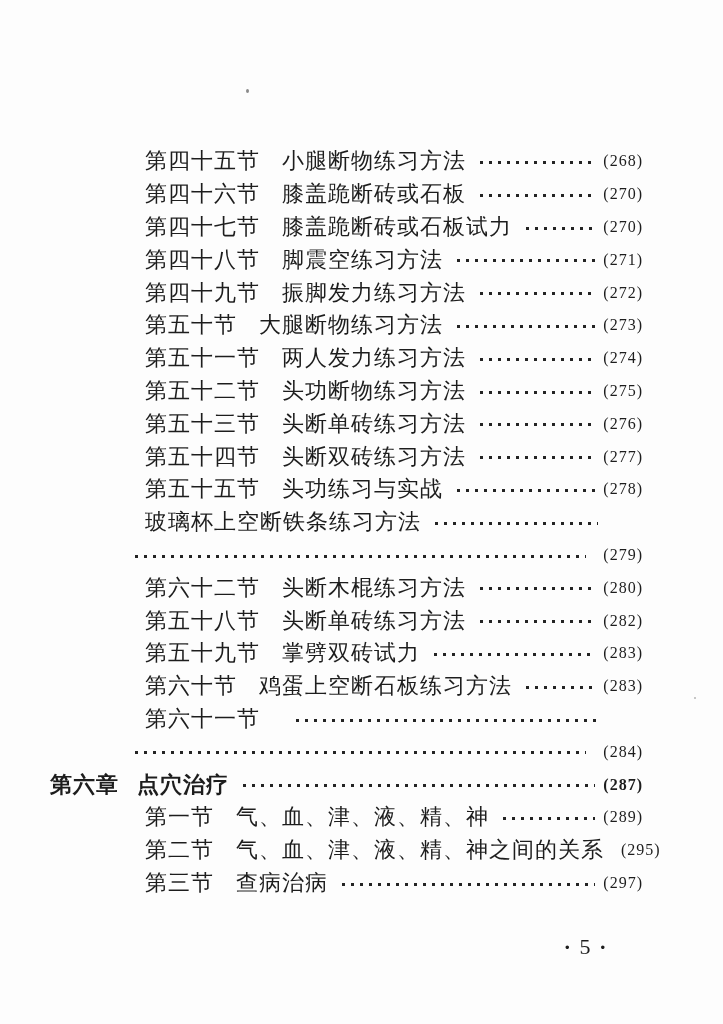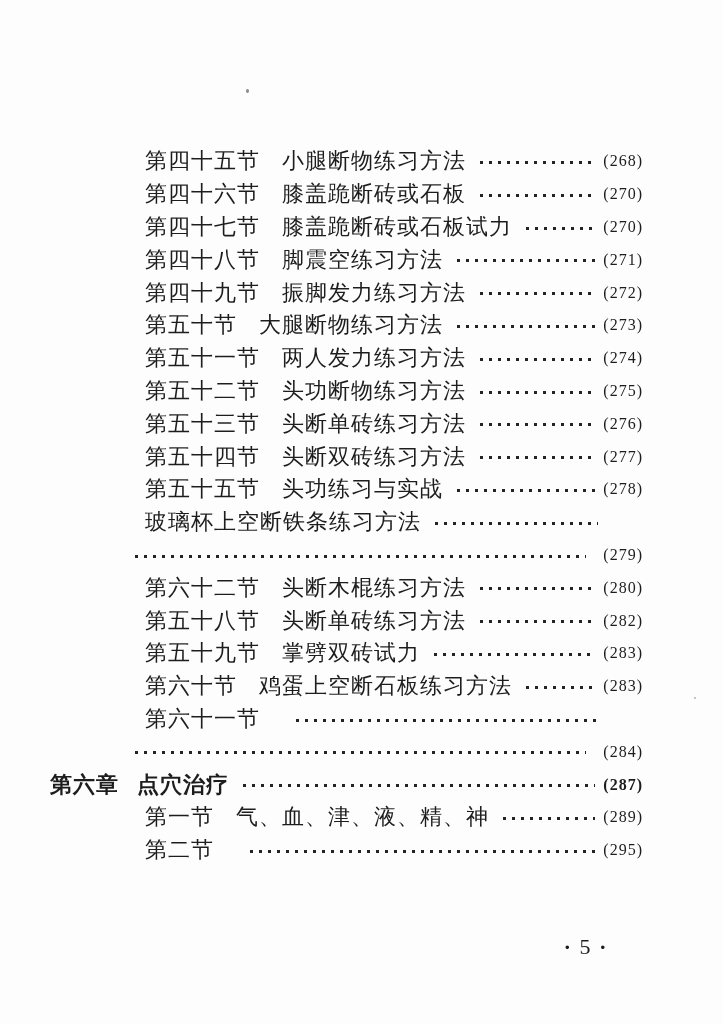--- a/index.html
+++ b/index.html
@@ -221,22 +221,29 @@
         <span class="page-num">(287)</span>
       </div>
       <div class="row section">
         <span class="label">第一节</span>
         <span class="title">气、血、津、液、精、神</span>
         <span class="leader"></span>
         <span class="page-num">(289)</span>
       </div>
       <div class="row section">
         <span class="label">第二节</span>
+        <span class="title">气、血、津、液、精、神之间的关系</span>
         <span class="leader"></span>
         <span class="page-num">(295)</span>
+      </div>
+      <div class="row section">
+        <span class="label">第三节</span>
+        <span class="title">查病治病</span>
+        <span class="leader"></span>
+        <span class="page-num">(297)</span>
       </div>
     </div>
 
   <div class="footer">
     <span class="bullet">•</span>
     <span class="num">5</span>
     <span class="bullet">•</span>
   </div>
 
   <div class="speck s1"></div>

